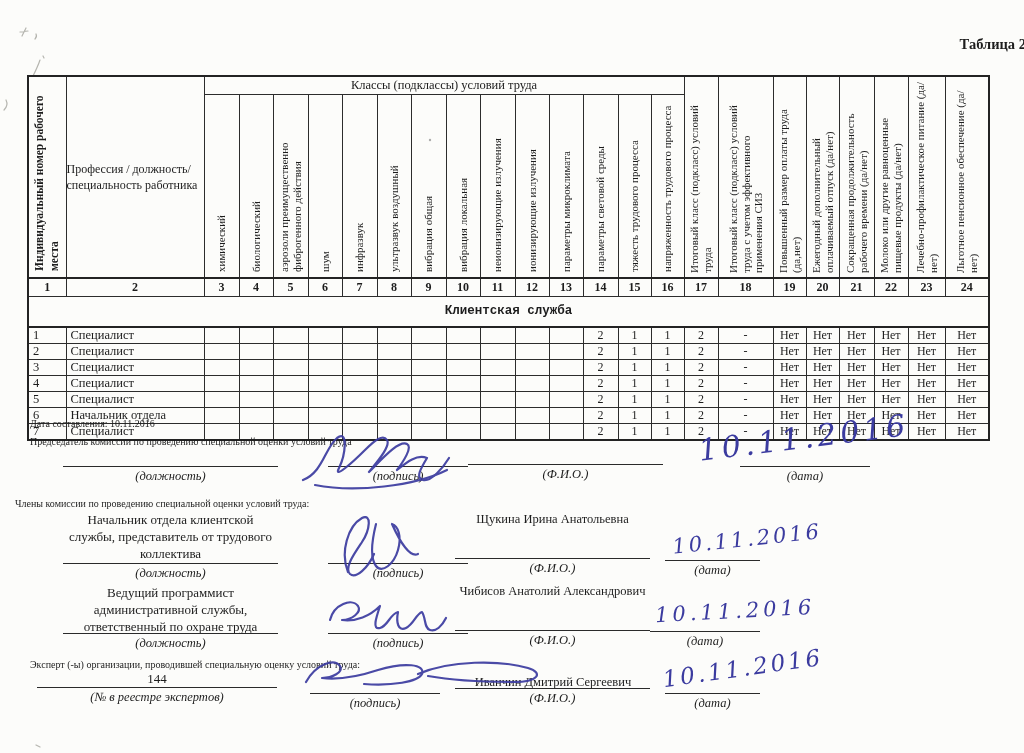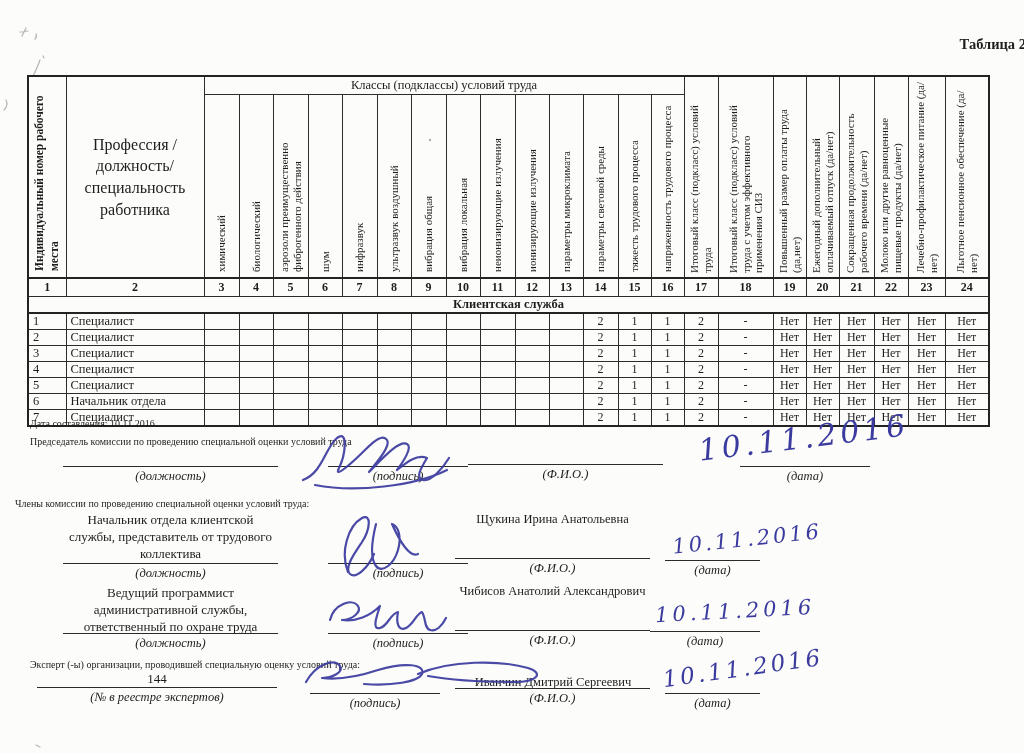--- a/index.html
+++ b/index.html
@@ -14,24 +14,24 @@
     position:absolute;left:27px;top:75px;width:961px;
     border-collapse:collapse;table-layout:fixed;border:2px solid #232323;
   }
   table.sout td,table.sout th{
     border:1px solid #2c2c2c;padding:0;vertical-align:middle;
     font-weight:normal;overflow:hidden;
   }
   tr.hrowA{height:18px;}
   tr.hrowB{height:184px;}
   tr.num-row{height:18px;}
-  tr.section-row{height:16px;}
+  tr.section-row{height:31px;font-family:Liberation Mono, monospace;}
   tr.data-row{height:15px;}
   .span-h{font-weight:bold;font-size:12.5px;text-align:center;}
-  th.c2h{font-weight:bold;font-size:16px;line-height:1.35;text-align:center;padding:2px 6px;}
+  th.c2h{font-weight:bold;font-size:12px;line-height:1.35;text-align:left;padding:2px 6px;}
   th.rot-cell{text-align:center;vertical-align:middle;padding:2px 1px;}
   .rot{
     display:inline-block;writing-mode:vertical-rl;transform:rotate(180deg);
     font-size:11px;line-height:1.15;white-space:normal;text-align:left;
   }
   .rot-mid{height:176px;}
   .rot-tall{height:196px;}
   .rot-c1{height:192px;font-weight:bold;font-size:11.5px;line-height:1.3;}
   tr.num-row td{font-weight:bold;font-size:12px;text-align:center;border-top:2px solid #232323;}
   tr.section-row td{font-weight:bold;font-size:12.5px;text-align:center;border-bottom:2px solid #232323;}

